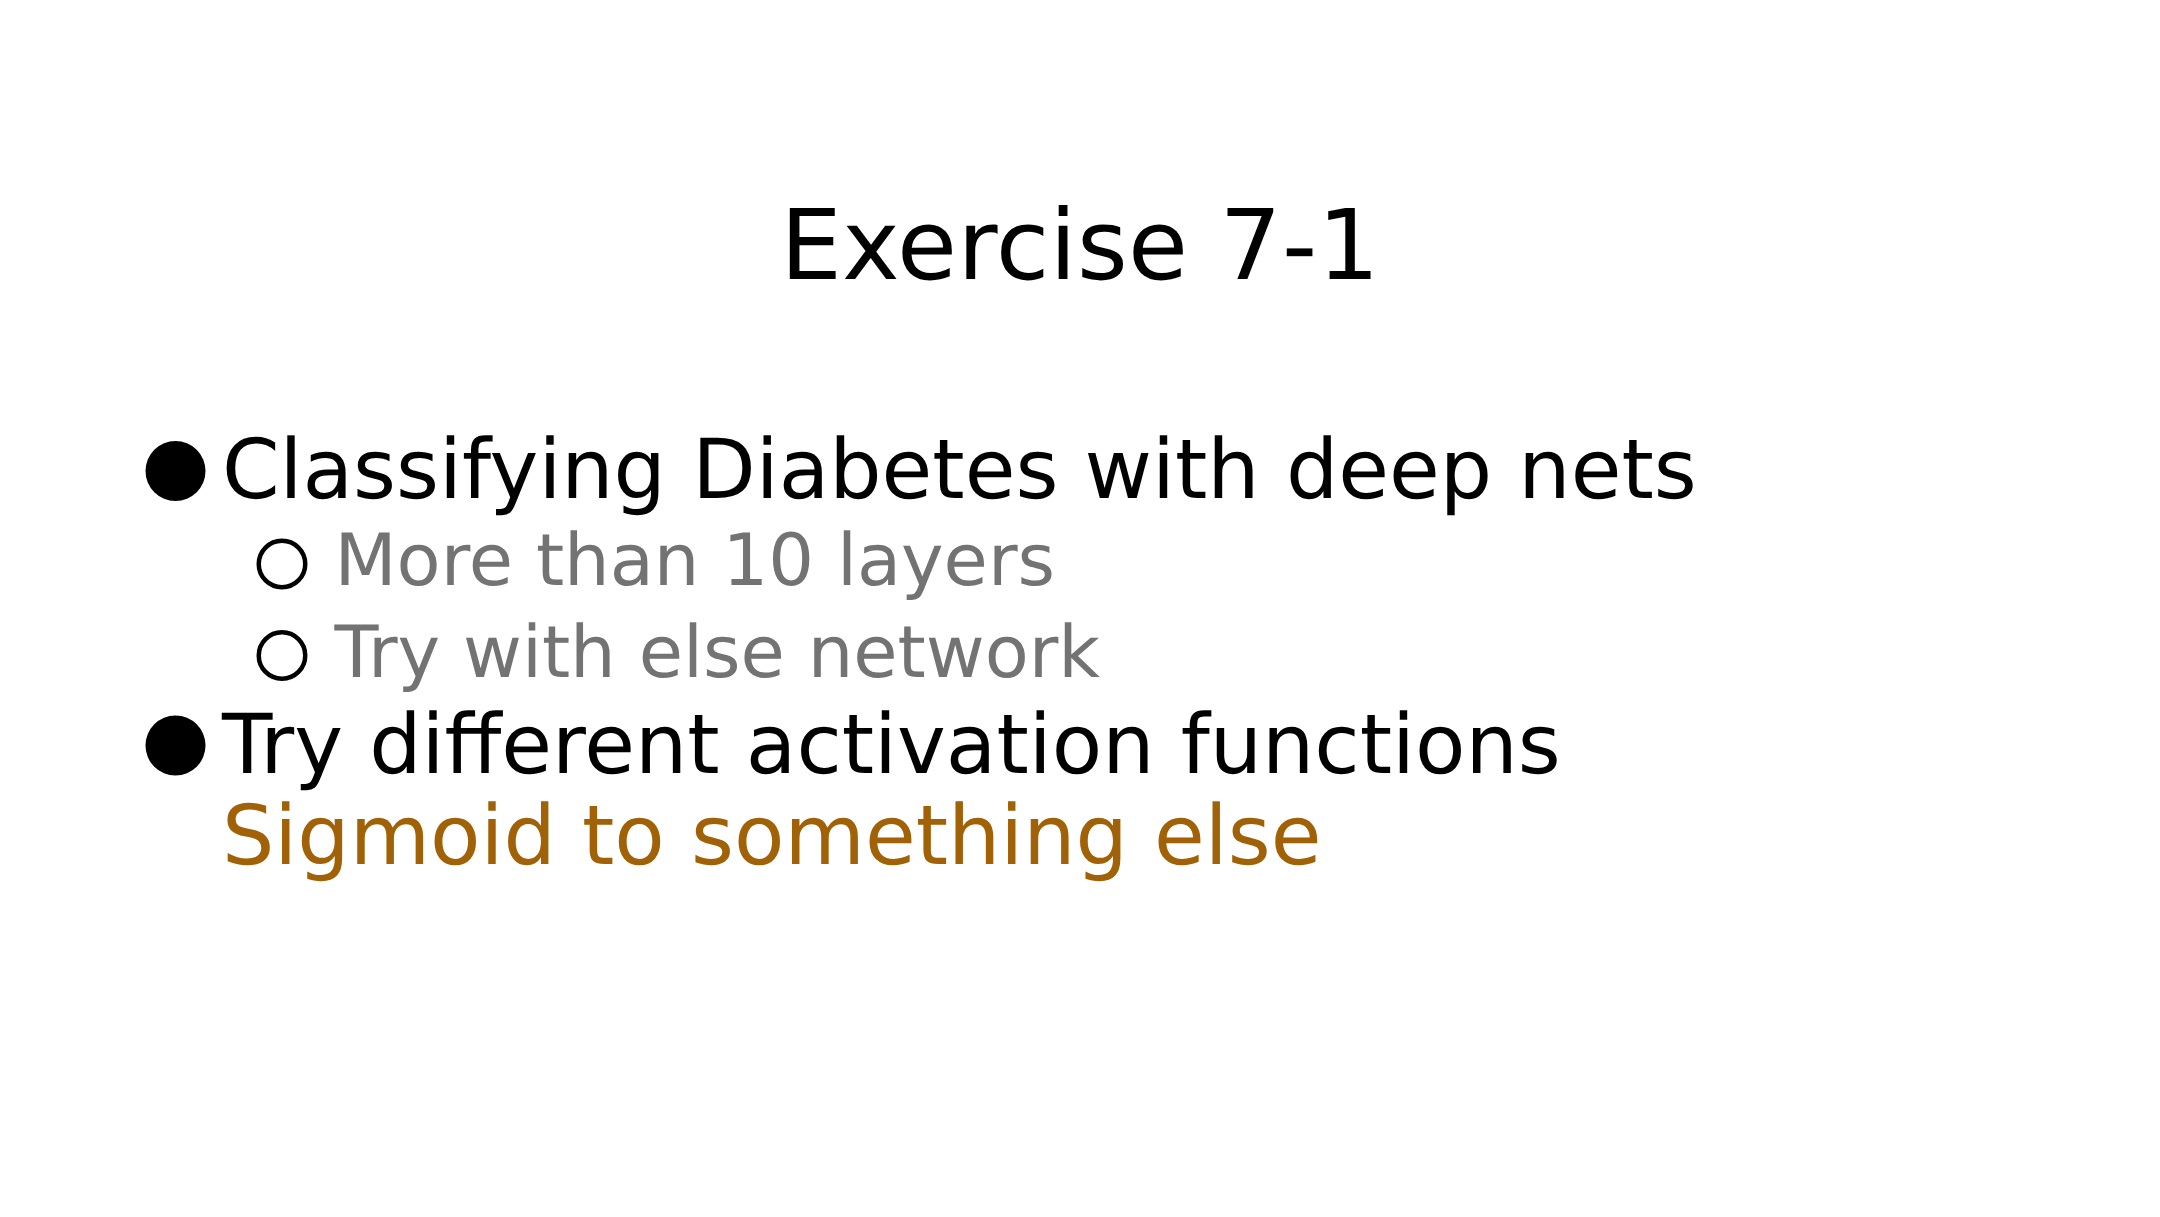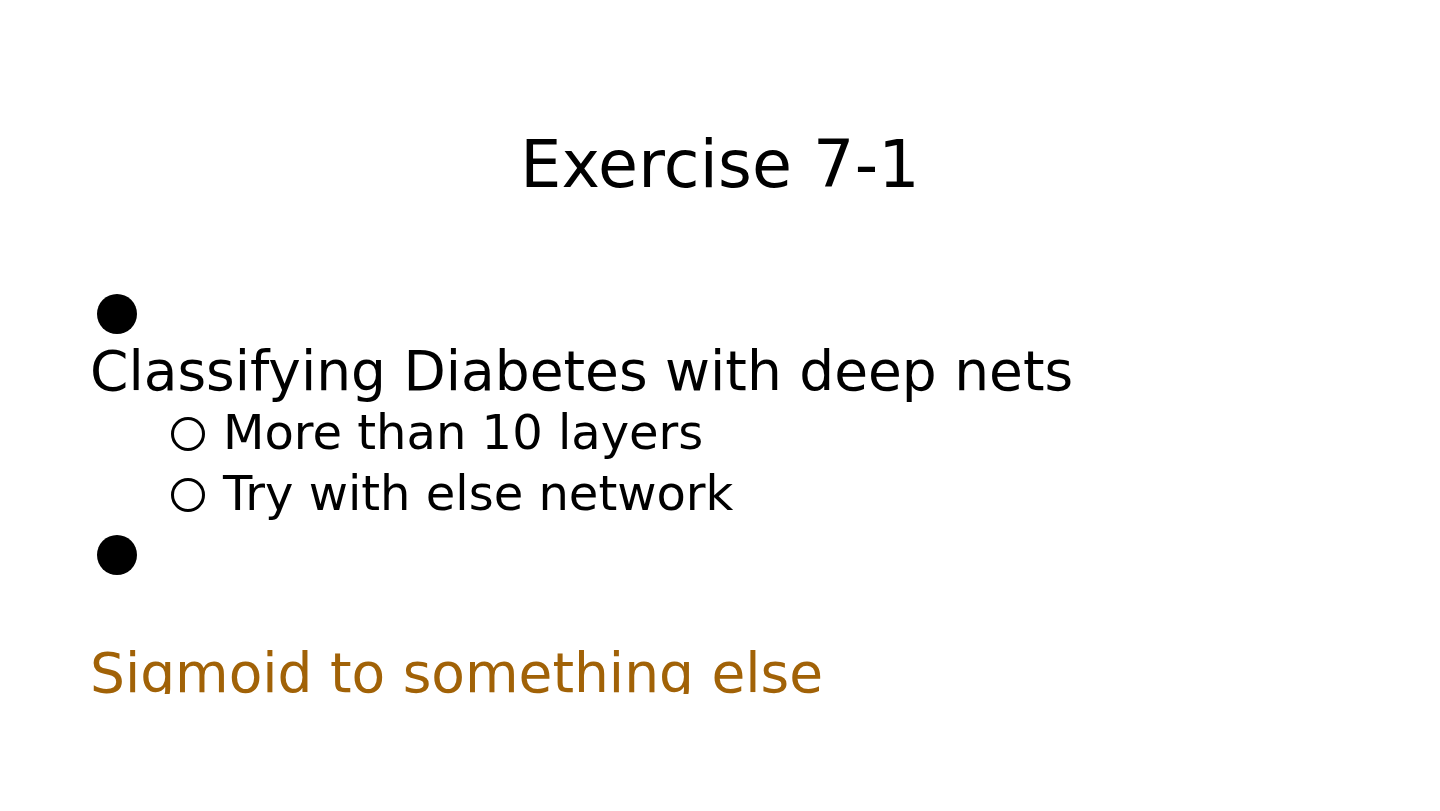--- a/index.html
+++ b/index.html
@@ -47,21 +47,20 @@
 
   .bullet-row {
     display: flex;
     align-items: flex-start;
     position: relative;
   }
 
   
   .level-1 {
     min-height: 61px;
-    flex-direction: column;
   }
   .level-1 .marker {
     width: 58px;
     flex: 0 0 58px;
     display: flex;
     align-items: flex-start;
     justify-content: flex-start;
     padding-left: 7px;
     box-sizing: border-box;
     height: 61px;
@@ -101,21 +100,21 @@
     border-radius: 50%;
     border: 3px solid #000000;
     background: transparent;
     box-sizing: content-box;
     margin-top: 15px;
     display: block;
   }
   .level-2 .bullet-text {
     font-size: 48px;
     line-height: 61px;
-    color: #000000;
+    color: #737373;
     white-space: pre-wrap;
   }
 
   
   .continuation .marker {
     width: 58px;
     flex: 0 0 58px;
     height: 61px;
   }
   .continuation .bullet-text {
@@ -152,20 +151,21 @@
       <span class="marker">
         <span class="dot-hollow"></span>
       </span>
       <span class="bullet-text">Try with else network</span>
     </div>
 
     <div class="bullet-row level-1">
       <span class="marker">
         <span class="dot-filled"></span>
       </span>
+      <span class="bullet-text">Try different activation functions</span>
     </div>
 
     <div class="bullet-row level-1 continuation">
       <span class="marker"></span>
       <span class="bullet-text">Sigmoid to something else</span>
     </div>
 
   </div>
 </div>
 

